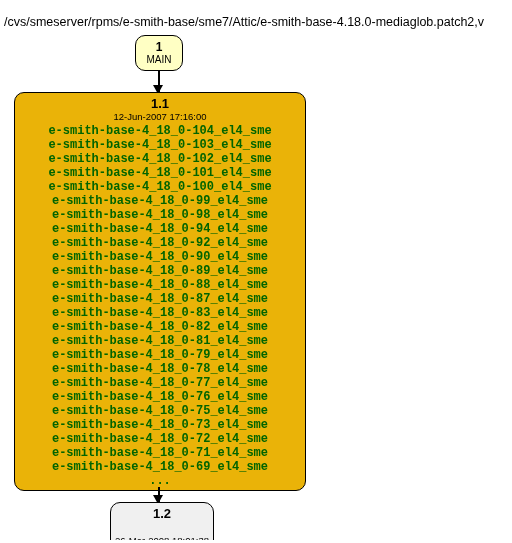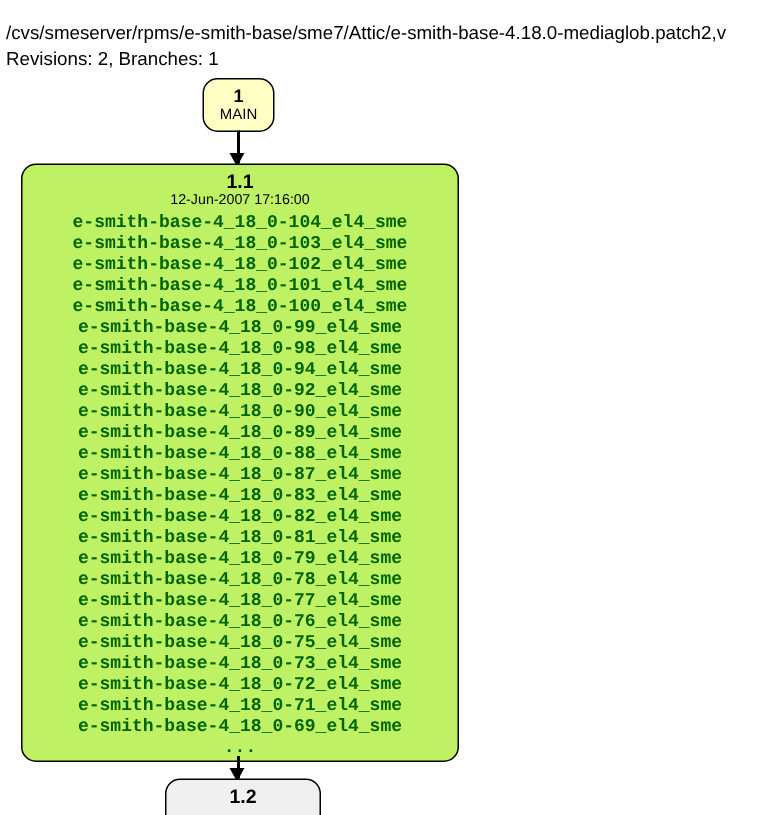--- a/index.html
+++ b/index.html
@@ -40,21 +40,21 @@
   .node-main .num {
     font-weight: bold;
   }
   .node-main .lbl {
     font-size: 10px;
   }
   .node-rev1 {
     left: 14px;
     top: 57px;
     width: 282px;
-    background: #bef264;
+    background: #eab308;
     padding: 3px 4px 2px 4px;
   }
   .node-rev1 .ver {
     font-weight: bold;
     font-size: 13px;
   }
   .node-rev1 .ts {
     font-size: 9.5px;
     margin-bottom: 2px;
   }
@@ -124,21 +124,20 @@
   .arrow2 {
     top: 460px;
     border-top: 9px solid #000;
   }
 </style>
 </head>
 <body>
 
 <div class="header">
   <div>/cvs/smeserver/rpms/e-smith-base/sme7/Attic/e-smith-base-4.18.0-mediaglob.patch2,v</div>
-  <div>Revisions: 2, Branches: 1</div>
 </div>
 
 <div class="diagram">
 
   <div class="node node-main">
     <div class="num">1</div>
     <div class="lbl">MAIN</div>
   </div>
 
   <div class="connector conn1"></div>

